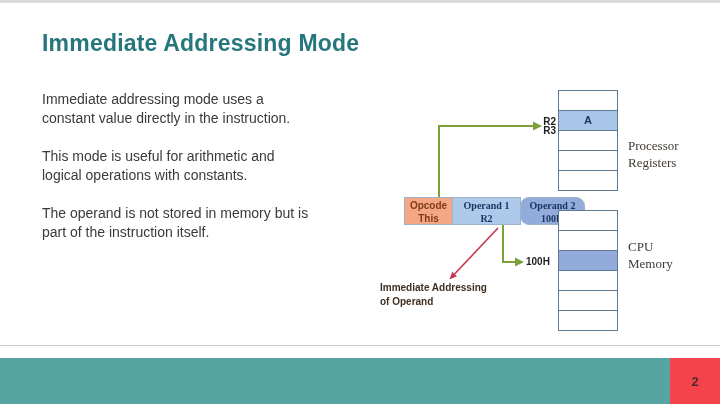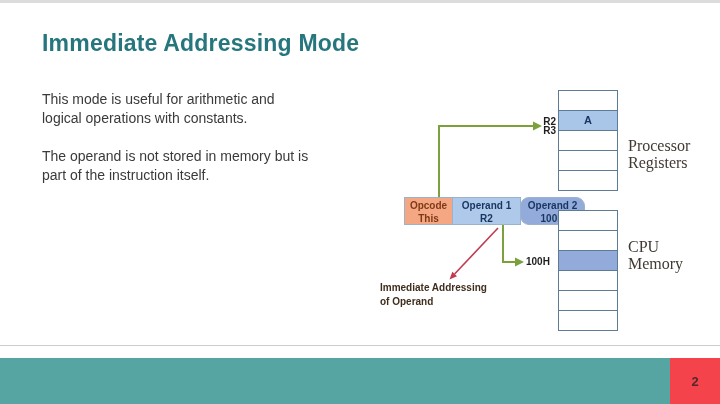--- a/index.html
+++ b/index.html
@@ -15,21 +15,21 @@
   .body-text{position:absolute;left:42px;top:90px;width:330px;}
   .body-text p{
     margin:0 0 19px 0;font-size:14px;line-height:19px;color:#3a3a3a;white-space:pre-line;
   }
   
   .instr{position:absolute;left:360px;top:197px;display:flex;padding-left:44px;}
   .instr .cell{
     box-sizing:border-box;height:28px;border:1px solid #9ab3cd;
     text-align:center;font-size:10px;font-weight:bold;line-height:13px;padding-top:1px;
   }
-  .instr .cell + .cell{margin-left:-1px;}
+  .instr .cell + .cell{margin-left:-1px;font-family:Liberation Serif, serif;}
   .cell-opcode{width:49px;background:var(--opcode-bg,#F5A784);color:#7e3a17;}
   .cell-op1{width:69px;background:var(--operand1-bg,#AEC9EA);color:#17355e;}
   .cell-op2{width:65px;background:var(--operand2-bg,#92ABDB);color:#17355e;border-radius:9px;}
   
   .stack{position:absolute;left:558px;width:60px;}
   .stack .row{
     box-sizing:border-box;width:60px;height:21px;border:1px solid #5e7b96;background:#fff;
     text-align:center;font-size:11px;font-weight:bold;color:#17355e;line-height:19px;
   }
   .stack .row + .row{margin-top:-1px;}
@@ -38,21 +38,21 @@
   .row.hl-reg{background:var(--register-hl,#A9C6E8);}
   .row.hl-mem{background:var(--memory-hl,#92ABDB);}
   .side-label{
     position:absolute;font-size:10px;font-weight:bold;color:#1d1d1d;width:24px;text-align:right;
   }
   .lbl-r2{left:532px;top:116px;}
   .lbl-r3{left:532px;top:125px;}
   .lbl-100h{left:526px;top:256px;width:28px;text-align:left;}
   .group-label{
     position:absolute;left:628px;font-family:"Liberation Serif","DejaVu Serif",serif;
-    font-size:16px;color:#403a33;line-height:17px;white-space:pre-line;
+    font-size:13px;color:#403a33;line-height:17px;white-space:pre-line;
   }
   .gl-registers{top:137px;}
   .gl-memory{top:238px;}
   .annotation{
     position:absolute;left:380px;top:281px;width:136px;
     font-size:10px;font-weight:bold;color:#3f2e1e;line-height:14px;white-space:pre-line;
   }
   .arrows{position:absolute;left:0;top:0;pointer-events:none;}
   .divider{position:absolute;left:0;top:345px;width:720px;height:1px;background:#cccccc;}
   .footer-bar{position:absolute;left:0;top:358px;width:720px;height:46px;background:var(--bar-color,#57A5A2);}
@@ -64,20 +64,22 @@
 </style>
 </head>
 <body>
 
 <div class="slide">
   <div class="top-edge"></div>
 
   <h1 class="title">Immediate Addressing Mode</h1>
 
   <div class="body-text">
+    <p>Immediate addressing mode uses a
+constant value directly in the instruction.</p>
     <p>This mode is useful for arithmetic and
 logical operations with constants.</p>
     <p>The operand is not stored in memory but is
 part of the instruction itself.</p>
   </div>
 
   <svg class="arrows" width="720" height="404" viewBox="0 0 720 404">
 
     <g>
       <path d="M439,197 L439,126 L533,126" fill="none" stroke="#7CA13C" stroke-width="2"></path>

